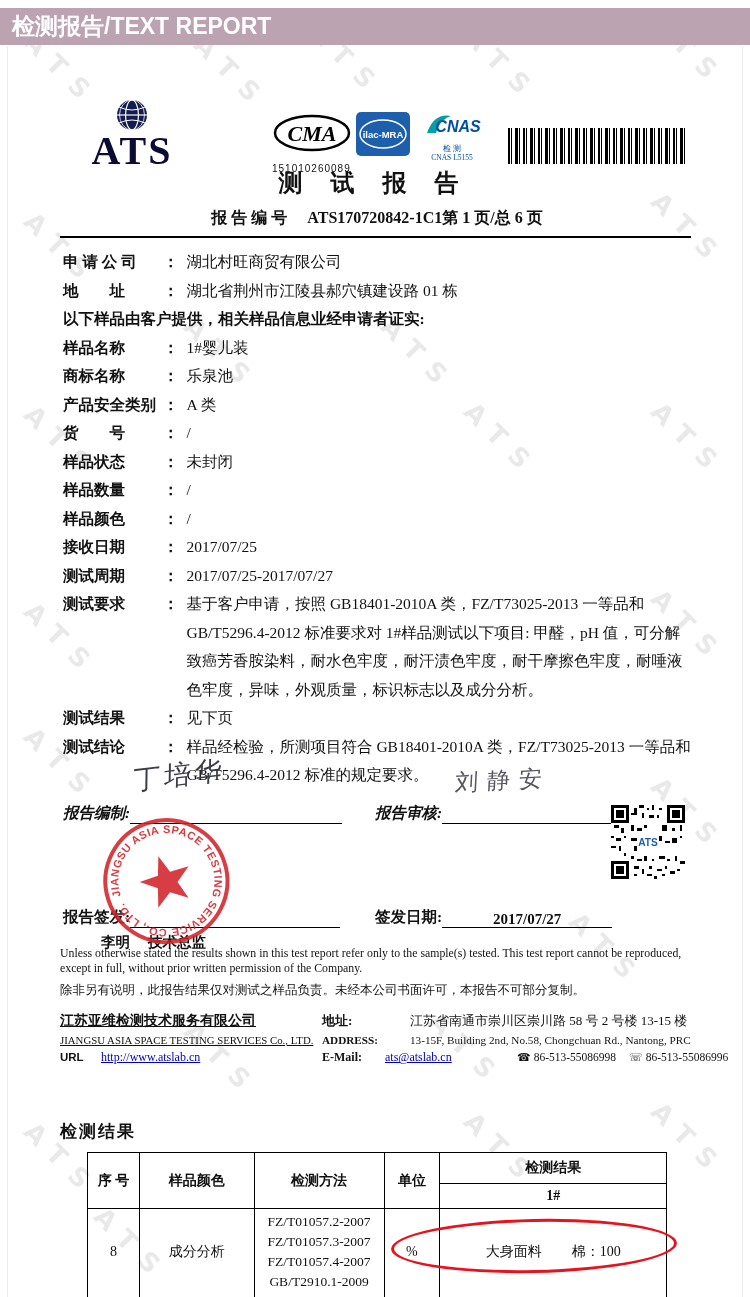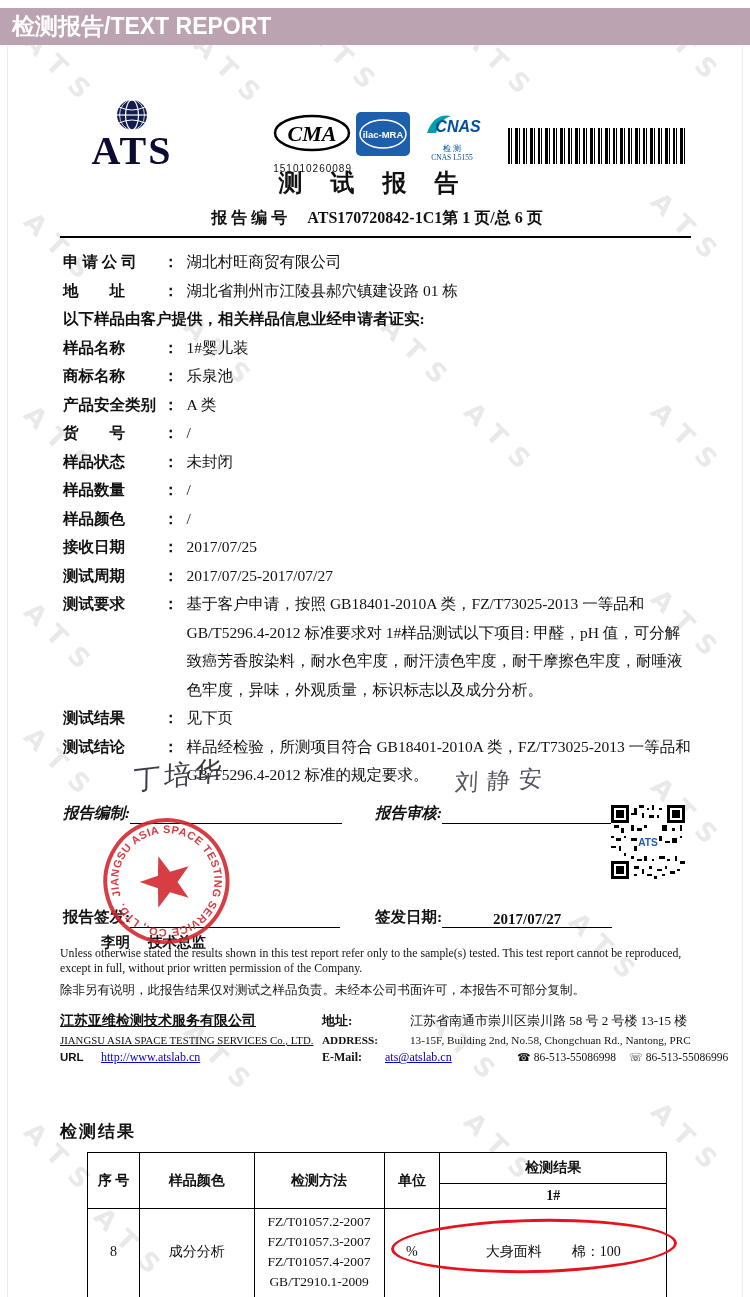--- a/index.html
+++ b/index.html
@@ -14,21 +14,21 @@
   .edge { position:absolute; top:46px; bottom:0; width:1px; background:#ececec; z-index:0; }
 
   
   .banner { position:absolute; left:0; top:8px; width:750px; height:37px; background:#bca3b2;
             color:#fff; font-family:"Liberation Sans","DejaVu Sans",sans-serif; font-weight:bold;
             font-size:23px; line-height:37px; padding-left:12px; box-sizing:border-box; z-index:2; }
 
   
   .ats-logo { position:absolute; left:82px; top:98px; width:100px; text-align:center; z-index:1; }
   .ats-text { font-size:40px; font-weight:bold; letter-spacing:2px; color:#0b0b33; line-height:38px; margin-top:-4px; }
-  .cma { position:absolute; left:272px; top:112px; width:80px; text-align:right; z-index:1; }
+  .cma { position:absolute; left:272px; top:112px; width:80px; text-align:left; z-index:1; }
   .cma-num { font-size:10px; letter-spacing:1px; margin-top:1px; font-family:"Liberation Sans",sans-serif; }
   .ilac { position:absolute; left:356px; top:112px; z-index:1; }
   .cnas { position:absolute; left:420px; top:110px; width:64px; text-align:center; z-index:1; }
   .cnas-sub { font-size:8px; color:#0050a2; line-height:9px; }
   .cnas-sub2 { font-size:7.5px; color:#0050a2; line-height:9px; }
   .report-title { position:absolute; left:268px; top:167px; width:212px; text-align:center;
                   font-size:24px; font-weight:bold; letter-spacing:11px; z-index:1; }
   .barcode { position:absolute; left:508px; top:128px; width:180px; height:36px; z-index:1;
              background:repeating-linear-gradient(90deg,#000 0px,#000 2px,#fff 2px,#fff 3px,#000 3px,#000 4px,#fff 4px,#fff 7px,#000 7px,#000 10px,#fff 10px,#fff 11px,#000 11px,#000 12.5px,#fff 12.5px,#fff 15px); }
 

